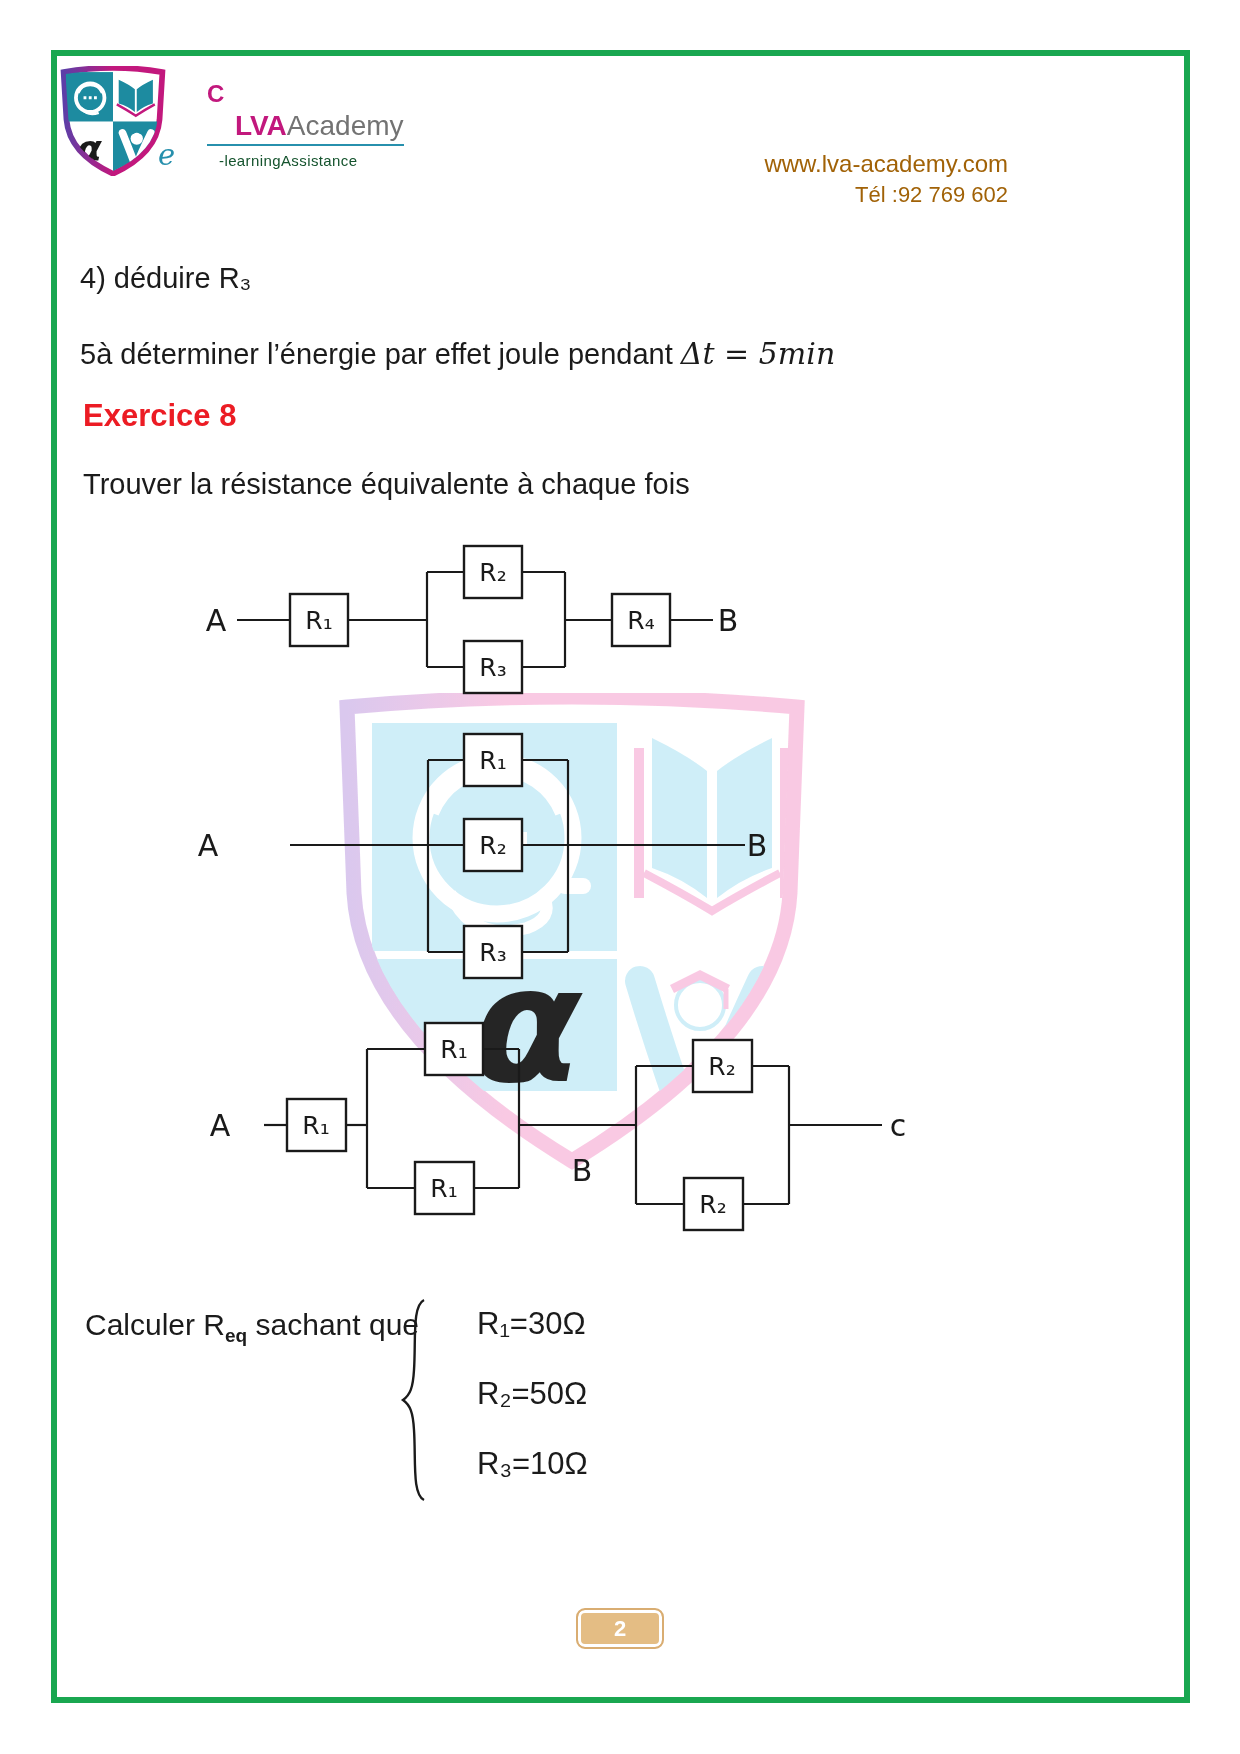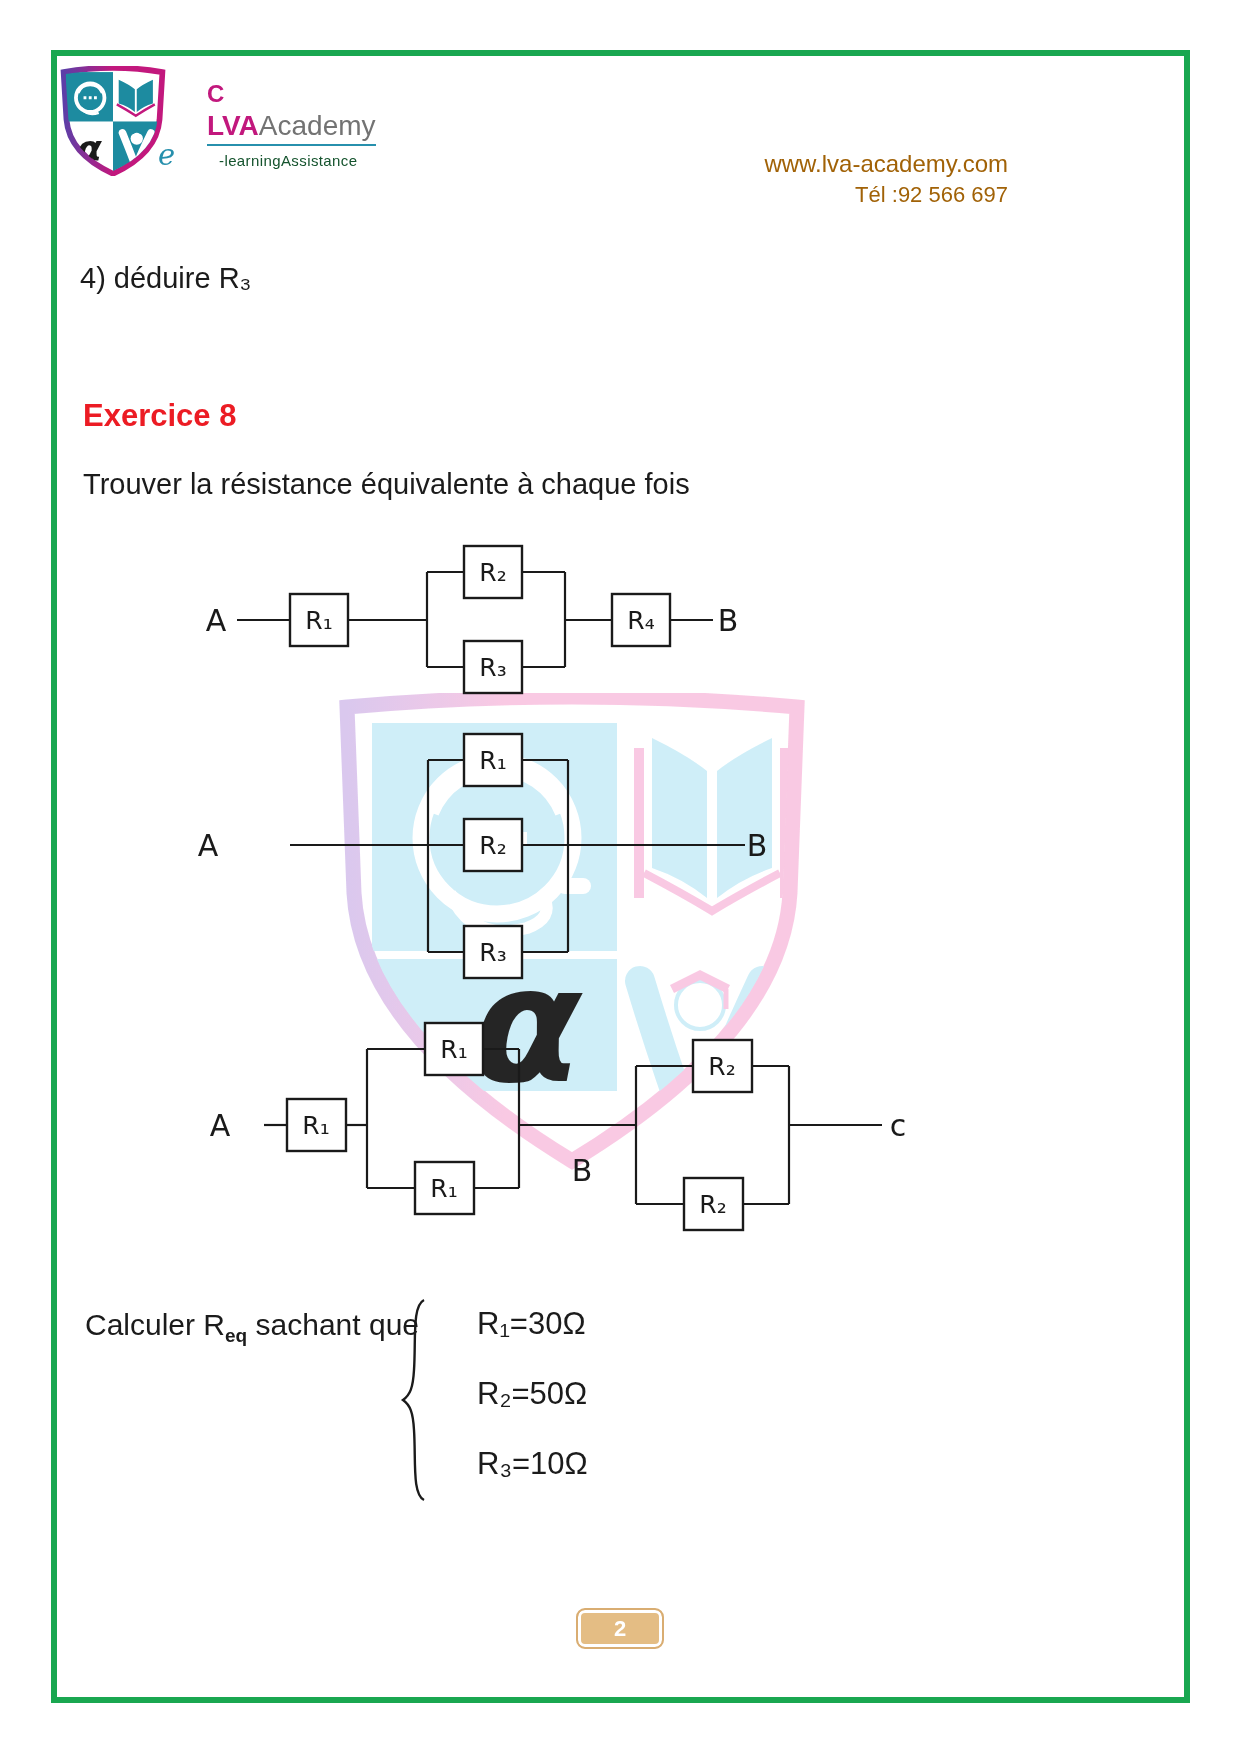--- a/index.html
+++ b/index.html
@@ -4,21 +4,21 @@
 <style>
   html,body{margin:0;padding:0;background:#ffffff;}
   #page{position:relative;width:1240px;height:1754px;background:#ffffff;overflow:hidden;
         font-family:"Liberation Sans","DejaVu Sans",sans-serif;color:#1b1b1b;}
   .abs{position:absolute;}
   
   #frame{left:51px;top:50px;width:1139px;height:1653px;border:6px solid #19a750;box-sizing:border-box;}
   
   .brand-c{left:207px;top:80px;font-size:24px;font-weight:bold;color:#c2187d;}
   .brand-line{left:207px;top:110px;font-size:28px;border-bottom:2px solid #2790ad;padding-bottom:2px;}
-  .brand-lva{font-weight:bold;color:#c2187d;}
+  .brand-lva{font-weight:bold;color:#c2187d;margin-left:28px;}
   .brand-academy{color:#737373;}
   .brand-tagline{left:219px;top:152px;font-size:15px;color:#14532d;letter-spacing:.4px;}
   .brand-e{left:158px;top:138px;font-size:29px;color:#2790ad;font-style:italic;font-family:"DejaVu Serif",serif;}
   .contact{right:232px;top:150px;text-align:right;color:#a16207;}
   .contact .site{font-size:24px;}
   .contact .tel{font-size:22px;margin-top:4px;}
   
   .t1{left:80px;top:262px;font-size:29px;}
   .t2{left:80px;top:336px;font-size:29px;}
   .math{font-family:"DejaVu Serif",serif;font-style:italic;font-size:30px;}
@@ -127,24 +127,25 @@
       </g>
     </g>
   </svg>
   <div class="abs brand-e">e</div>
   <div class="abs brand-c">C</div>
   <div class="abs brand-line"><span class="brand-lva">LVA</span><span class="brand-academy">Academy</span></div>
   <div class="abs brand-tagline">-learningAssistance</div>
 
   <div class="abs contact">
     <div class="site">www.lva-academy.com</div>
-    <div class="tel">Tél :92 566 697</div>
+    <div class="tel">Tél :92 769 602</div>
   </div>
 
   <div class="abs t1">4) déduire R₃</div>
+  <div class="abs t2"><span>5à déterminer l’énergie par effet joule pendant </span><span class="math">Δt = 5min</span></div>
   <div class="abs ex-title">Exercice 8</div>
   <div class="abs t3">Trouver la résistance équivalente à chaque fois</div>
 
   <svg class="abs" style="left:180px;top:530px;" width="580" height="175" viewBox="0 0 580 175">
     <text class="term" x="36" y="90" text-anchor="middle" dominant-baseline="central">A</text>
     <line class="wire" x1="57" y1="90" x2="110" y2="90"></line>
     <rect class="rbox" x="110" y="64" width="58" height="52"></rect>
     <text class="rlabel" x="139" y="90" text-anchor="middle" dominant-baseline="central">R₁</text>
     <line class="wire" x1="168" y1="90" x2="247" y2="90"></line>
     <line class="wire" x1="247" y1="42" x2="247" y2="137"></line>

